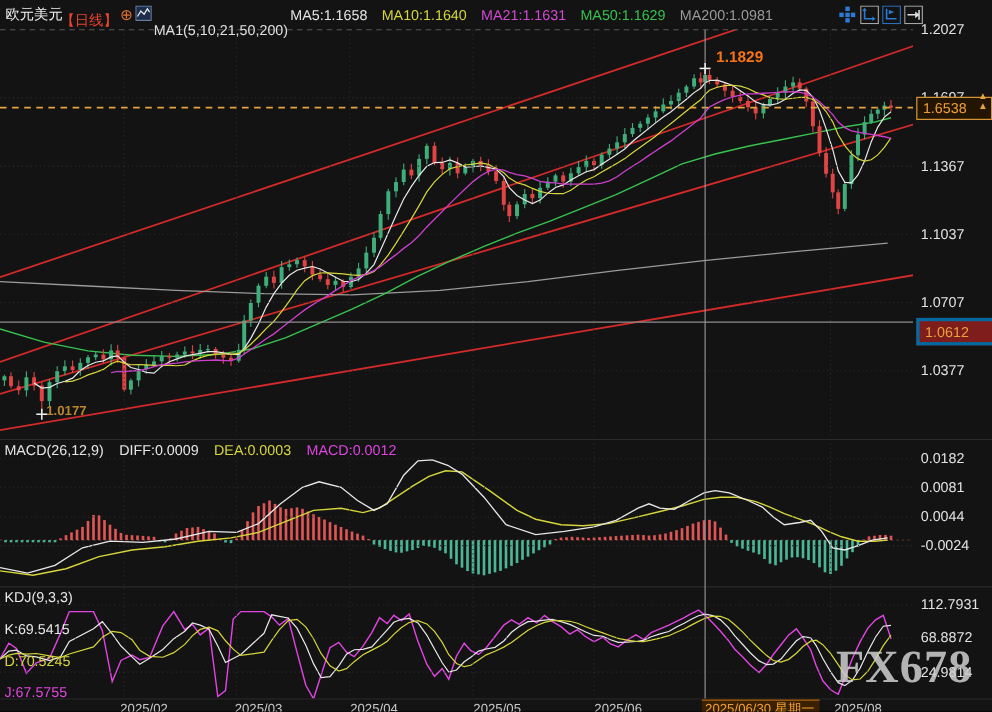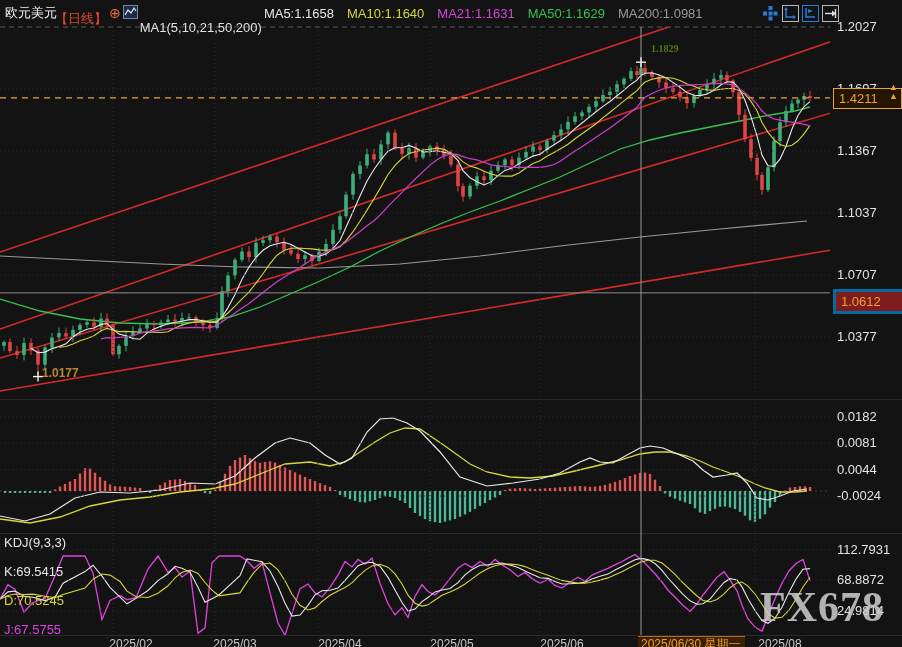--- a/index.html
+++ b/index.html
@@ -22,21 +22,21 @@
   .pricebox.current{top:88px;border:1px solid #e8a33d;background:#241500;color:#f0a030;}
   .pricebox.level{top:289px;border:3px solid #0369a1;background:#7f1d1d;color:#e8a33d;}
   .alert-arrow{position:absolute;left:889px;top:83px;color:#e8a33d;font-size:9px;line-height:9px;z-index:5;}
   .ind-row{position:absolute;left:4px;display:flex;gap:14px;font-size:13px;z-index:5;white-space:nowrap;}
   .ind-row .w{color:#e6e6e6;} .ind-row .y{color:#d6d63c;} .ind-row .m{color:#e044e0;}
   .xaxis{position:absolute;top:0;left:0;z-index:4;}
   .xlabel{position:absolute;top:637px;transform:translateX(-50%);font-size:12px;color:#c8c8c8;white-space:nowrap;}
   .datebox{position:absolute;top:636px;left:638px;width:104px;height:11px;background:#3a2000;
            color:#f0a030;font-size:12px;line-height:13px;padding:1px 0 0 3px;overflow:hidden;
            white-space:nowrap;z-index:6;border-top:1px solid #b86a10;}
-  .anno-high{position:absolute;left:651px;top:43px;font-size:10px;font-weight:bold;color:#4d7c0f;z-index:4;font-family:Liberation Serif, serif;}
+  .anno-high{position:absolute;left:651px;top:43px;font-size:14px;font-weight:bold;color:#f97316;z-index:4;}
   .anno-low{position:absolute;left:42px;top:366px;font-size:12px;font-weight:bold;color:#b8872e;z-index:4;}
   .watermark{position:absolute;left:760px;top:583px;font-family:"Liberation Serif",serif;
              font-size:42px;font-weight:bold;color:#cfcfcf;opacity:.85;letter-spacing:1px;z-index:7;}
 </style>
 </head>
 <body>
 
 <div class="screen">
 
   <div class="topbar">
@@ -570,24 +570,30 @@
       <div class="yaxis-label" style="top: 329px;">1.0377</div>
       <div class="yaxis-label" style="top: 409px;">0.0182</div>
       <div class="yaxis-label" style="top: 435px;">0.0081</div>
       <div class="yaxis-label" style="top: 462px;">0.0044</div>
       <div class="yaxis-label" style="top: 488px;">-0.0024</div>
       <div class="yaxis-label" style="top: 542px;">112.7931</div>
       <div class="yaxis-label" style="top: 572px;">68.8872</div>
       <div class="yaxis-label" style="top: 603px;">24.9814</div>
     </div>
 
-  <div class="pricebox current">1.4211</div>
+  <div class="pricebox current">1.6538</div>
   <div class="pricebox level">1.0612</div>
   <div class="alert-arrow"><span>▲</span><br><span>▲</span></div>
 
+  <div class="ind-row" style="top:402px;">
+    <span class="w">MACD(26,12,9)</span>
+    <span class="w">DIFF:0.0009</span>
+    <span class="y">DEA:0.0003</span>
+    <span class="m">MACD:0.0012</span>
+  </div>
   <div class="ind-row" style="top:535px;flex-direction:column;">
     <span class="w">KDJ(9,3,3)</span>
     <span class="w">K:69.5415</span>
     <span class="y">D:70.5245</span>
     <span class="m">J:67.5755</span>
   </div>
 
   <div id="xaxis" class="xaxis">
       <div class="xlabel" style="left: 131px;">2025/02</div>
       <div class="xlabel" style="left: 235px;">2025/03</div>

